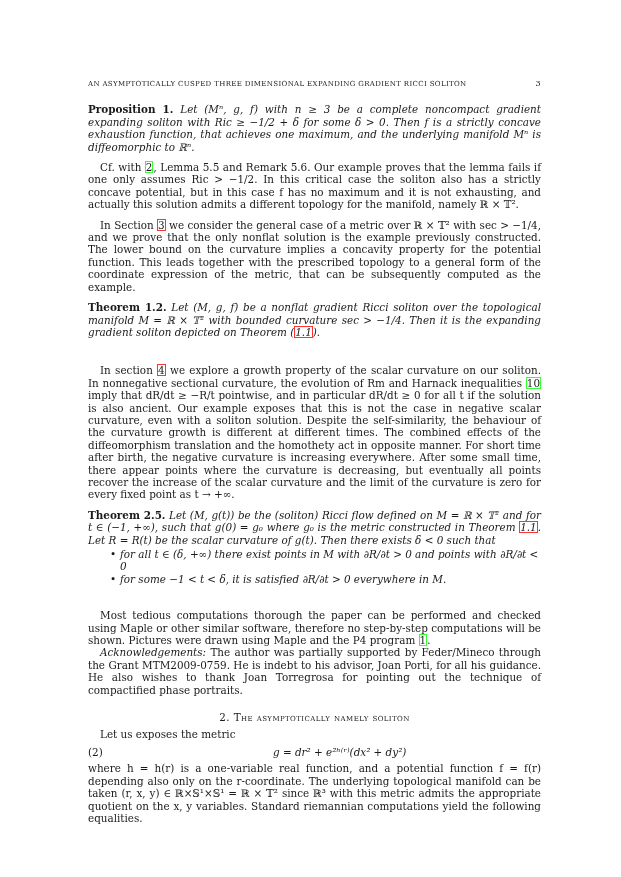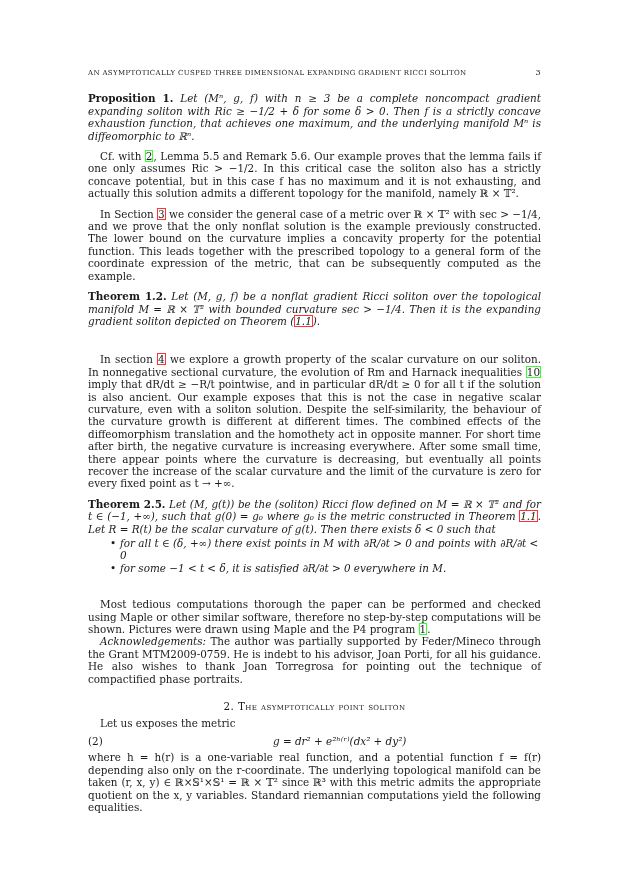--- a/index.html
+++ b/index.html
@@ -1,18 +1,18 @@
 <!DOCTYPE html>
 <html><head>
 <meta charset="utf-8">
 <style>
   html, body { margin:0; padding:0; background:#ffffff; }
   body { width:621px; height:877px; position:relative; overflow:hidden;
          font-family:"DejaVu Serif","Liberation Serif",serif; color:#1a1a1a; }
-  .page { position:absolute; left:88px; top:67px; width:453px; font-size:10.4px; line-height:12.4px; }
+  .page { position:absolute; left:88px; top:78px; width:453px; font-size:10.4px; line-height:12.4px; }
   .header { display:flex; justify-content:space-between; font-size:7px; letter-spacing:0.35px; margin-bottom:13px; }
   .header .pn { font-size:8px; }
   p { margin:0; text-align:justify; }
   .indent { text-indent:12px; }
   .gap { margin-top:8px; }
   .gap2 { margin-top:26px; }
   .bold { font-weight:bold; }
   .it { font-style:italic; }
   .link-g { outline:1px solid #33ff33; outline-offset:-1px; padding:0 1px; }
   .link-r { outline:1px solid #ff3333; outline-offset:-1px; padding:0 1px; }
@@ -60,21 +60,21 @@
       <li>for some −1 &lt; t &lt; δ, it is satisfied ∂R/∂t &gt; 0 everywhere in M.</li>
     </ul>
   </div>
 
   <p class="indent" style="margin-top:24px"><span>Most tedious computations thorough the paper can be performed and checked using Maple or other similar software, therefore no step-by-step computations will be shown. Pictures were drawn using Maple and the P4 program </span><span class="link-g">1</span><span>.</span></p>
 
   <p class="indent"><span class="it">Acknowledgements:</span><span> The author was partially supported by Feder/Mineco through the Grant MTM2009-0759. He is indebt to his advisor, Joan Porti, for all his guidance. He also wishes to thank Joan Torregrosa for pointing out the technique of compactified phase portraits.</span></p>
 
   <div class="section">
     <span>2.</span>
-    <span class="sc">The asymptotically point soliton</span>
+    <span class="sc">The asymptotically namely soliton</span>
   </div>
 
   <p class="indent" style="margin-top:5px">Let us exposes the metric</p>
 
   <div class="eq">
     <span class="num">(2)</span>
     <span class="body">g = dr² + e²ʰ⁽ʳ⁾(dx² + dy²)</span>
   </div>
 
   <p>where h = h(r) is a one-variable real function, and a potential function f = f(r) depending also only on the r-coordinate. The underlying topological manifold can be taken (r, x, y) ∈ ℝ×𝕊¹×𝕊¹ = ℝ × 𝕋² since ℝ³ with this metric admits the appropriate quotient on the x, y variables. Standard riemannian computations yield the following equalities.</p>

